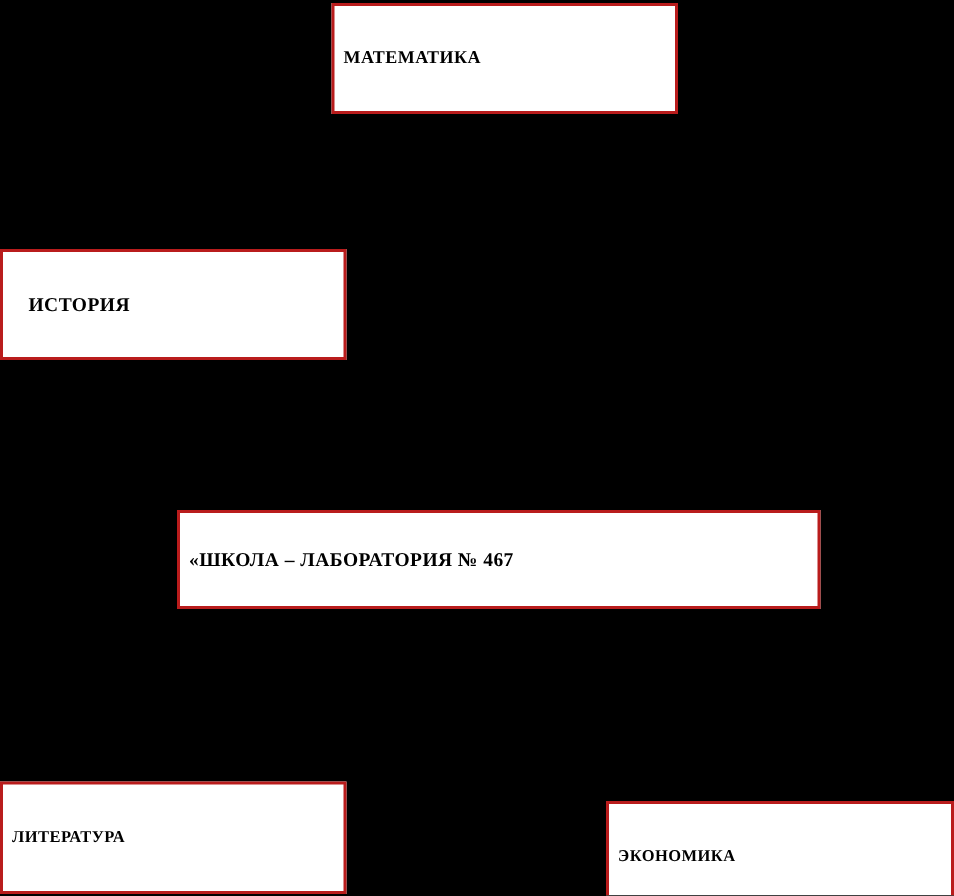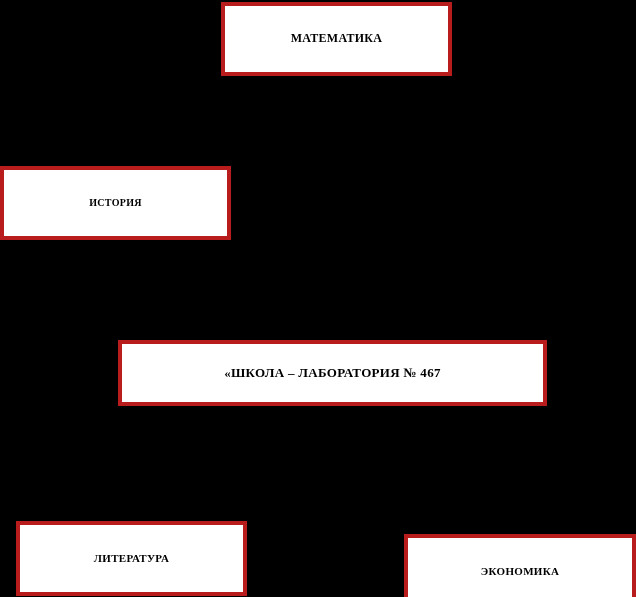--- a/index.html
+++ b/index.html
@@ -11,43 +11,43 @@
     position: relative;
     width: 636px;
     height: 597px;
     background: #000000;
     overflow: hidden;
     font-family: "Liberation Serif", serif;
   }
   .node {
     position: absolute;
     background: #ffffff;
-    border: 4px solid #b91c1c;
+    border: 2px solid #b91c1c;
     box-sizing: border-box;
     display: flex;
     align-items: center;
-    justify-content: center;
+    justify-content: flex-start;
     text-align: center;
     color: #000000;
     font-weight: bold;
     font-family: "Liberation Serif", serif;
     letter-spacing: 0.3px;
   }
   .node-label {
     display: block;
     padding: 0 6px;
     line-height: 1.15;
     white-space: nowrap;
   }
   
   #node-math     { left: 221px; top: 2px;   width: 231px; height: 74px;  font-size: 12px; }
-  #node-history  { left: 0px;   top: 166px; width: 231px; height: 74px;  font-size: 10px; }
+  #node-history  { left: 0px;   top: 166px; width: 231px; height: 74px;  font-size: 13px; padding-left: 11px; }
   #node-physics  { left: 404px; top: 166px; width: 232px; height: 74px;  font-size: 11px; }
   #node-center   { left: 118px; top: 340px; width: 429px; height: 66px;  font-size: 13px; }
-  #node-lit      { left: 0px;   top: 521px; width: 231px; height: 75px;  font-size: 11px; margin-left: 16px; }
+  #node-lit      { left: 0px;   top: 521px; width: 231px; height: 75px;  font-size: 11px; }
   #node-econ     { left: 404px; top: 534px; width: 232px; height: 75px;  font-size: 11px; }
 </style>
 </head>
 <body>
 
 <div id="canvas">
 
   <div class="node" id="node-math">
     <span class="node-label">МАТЕМАТИКА</span>
   </div>

